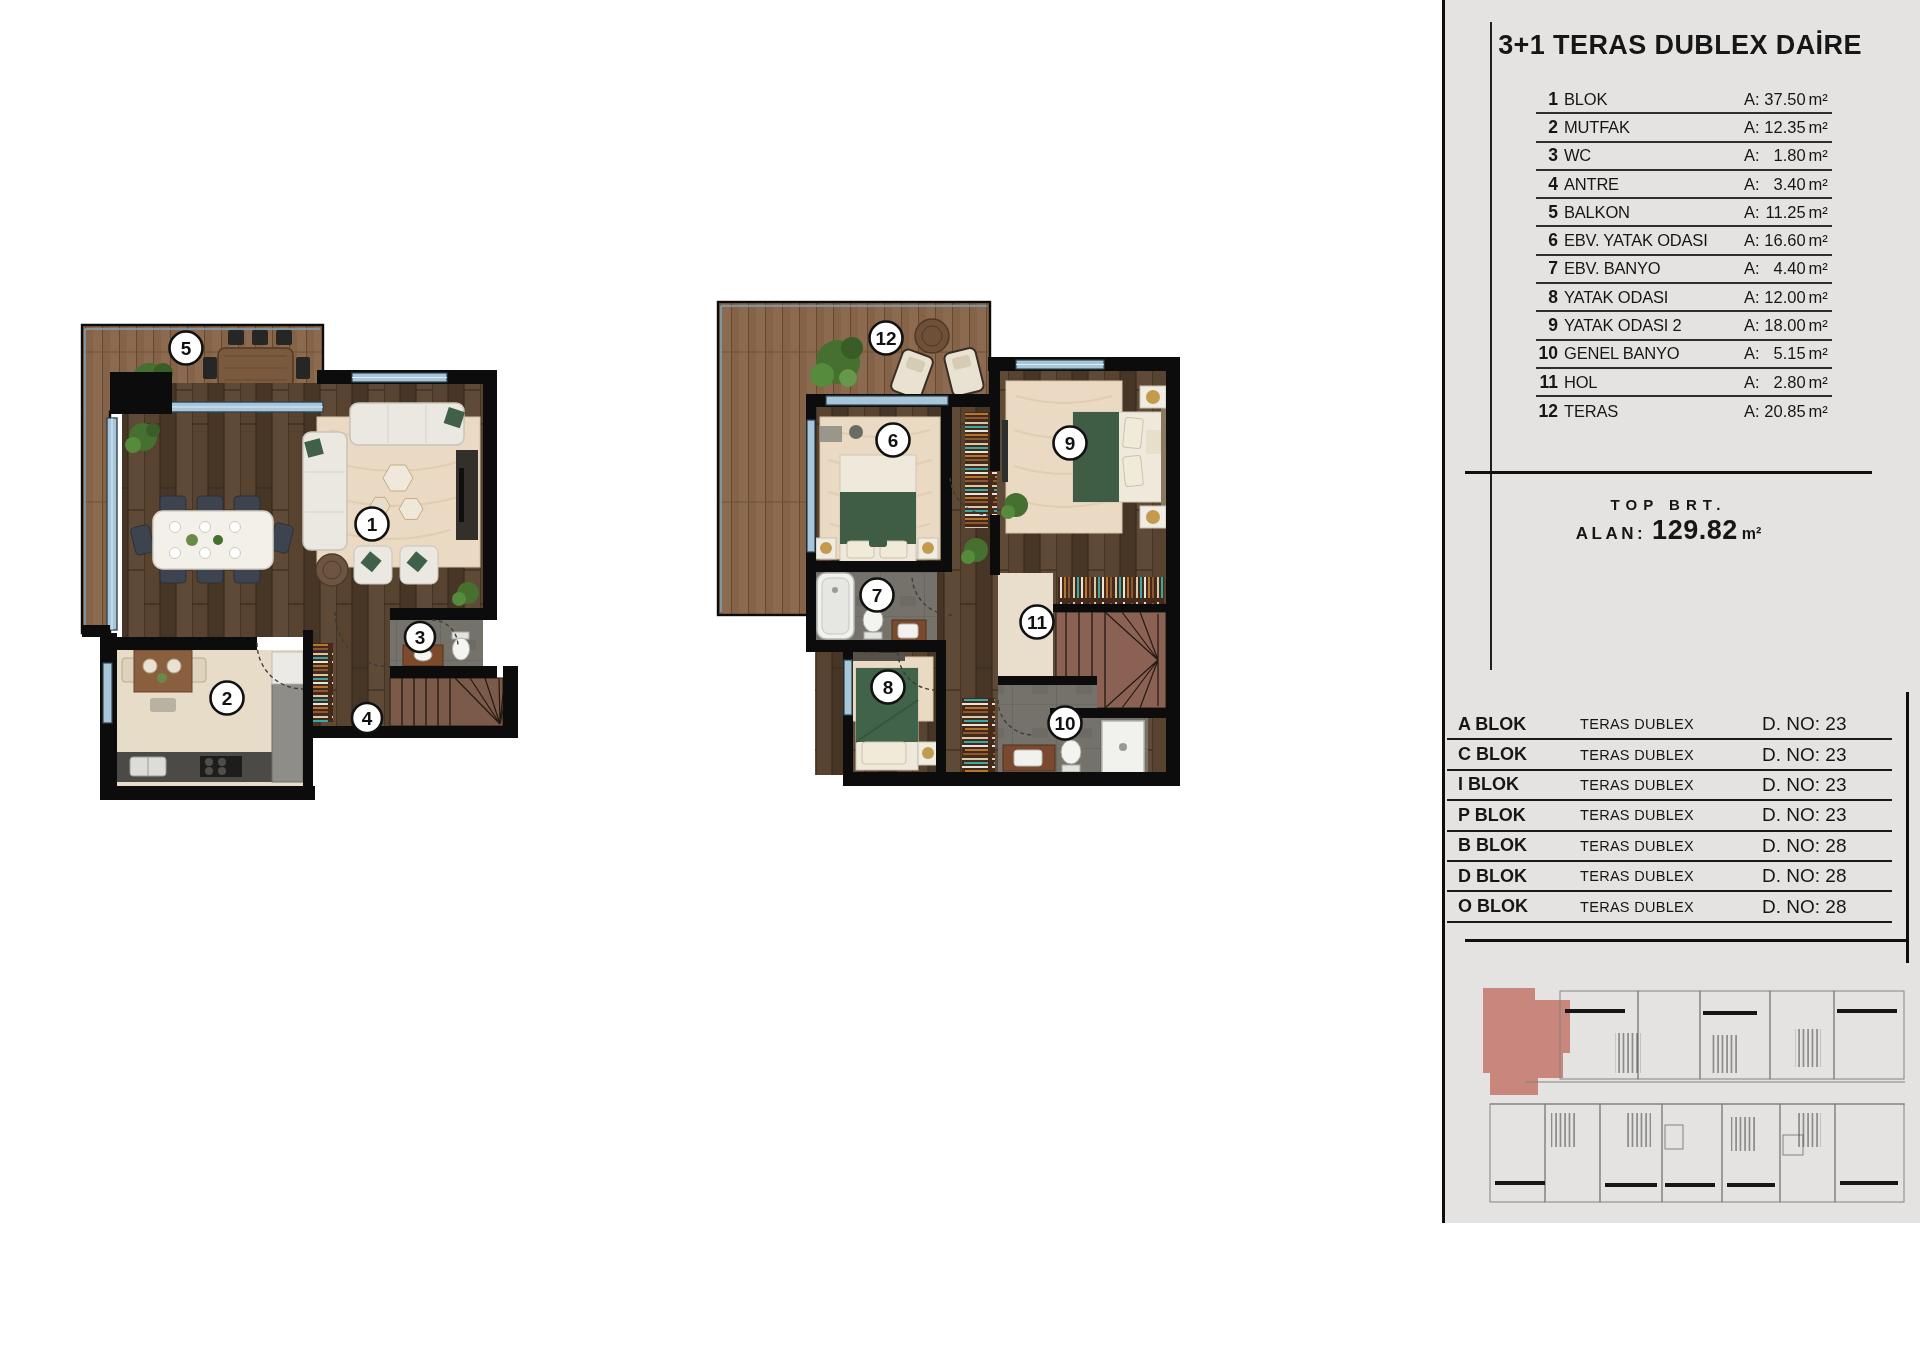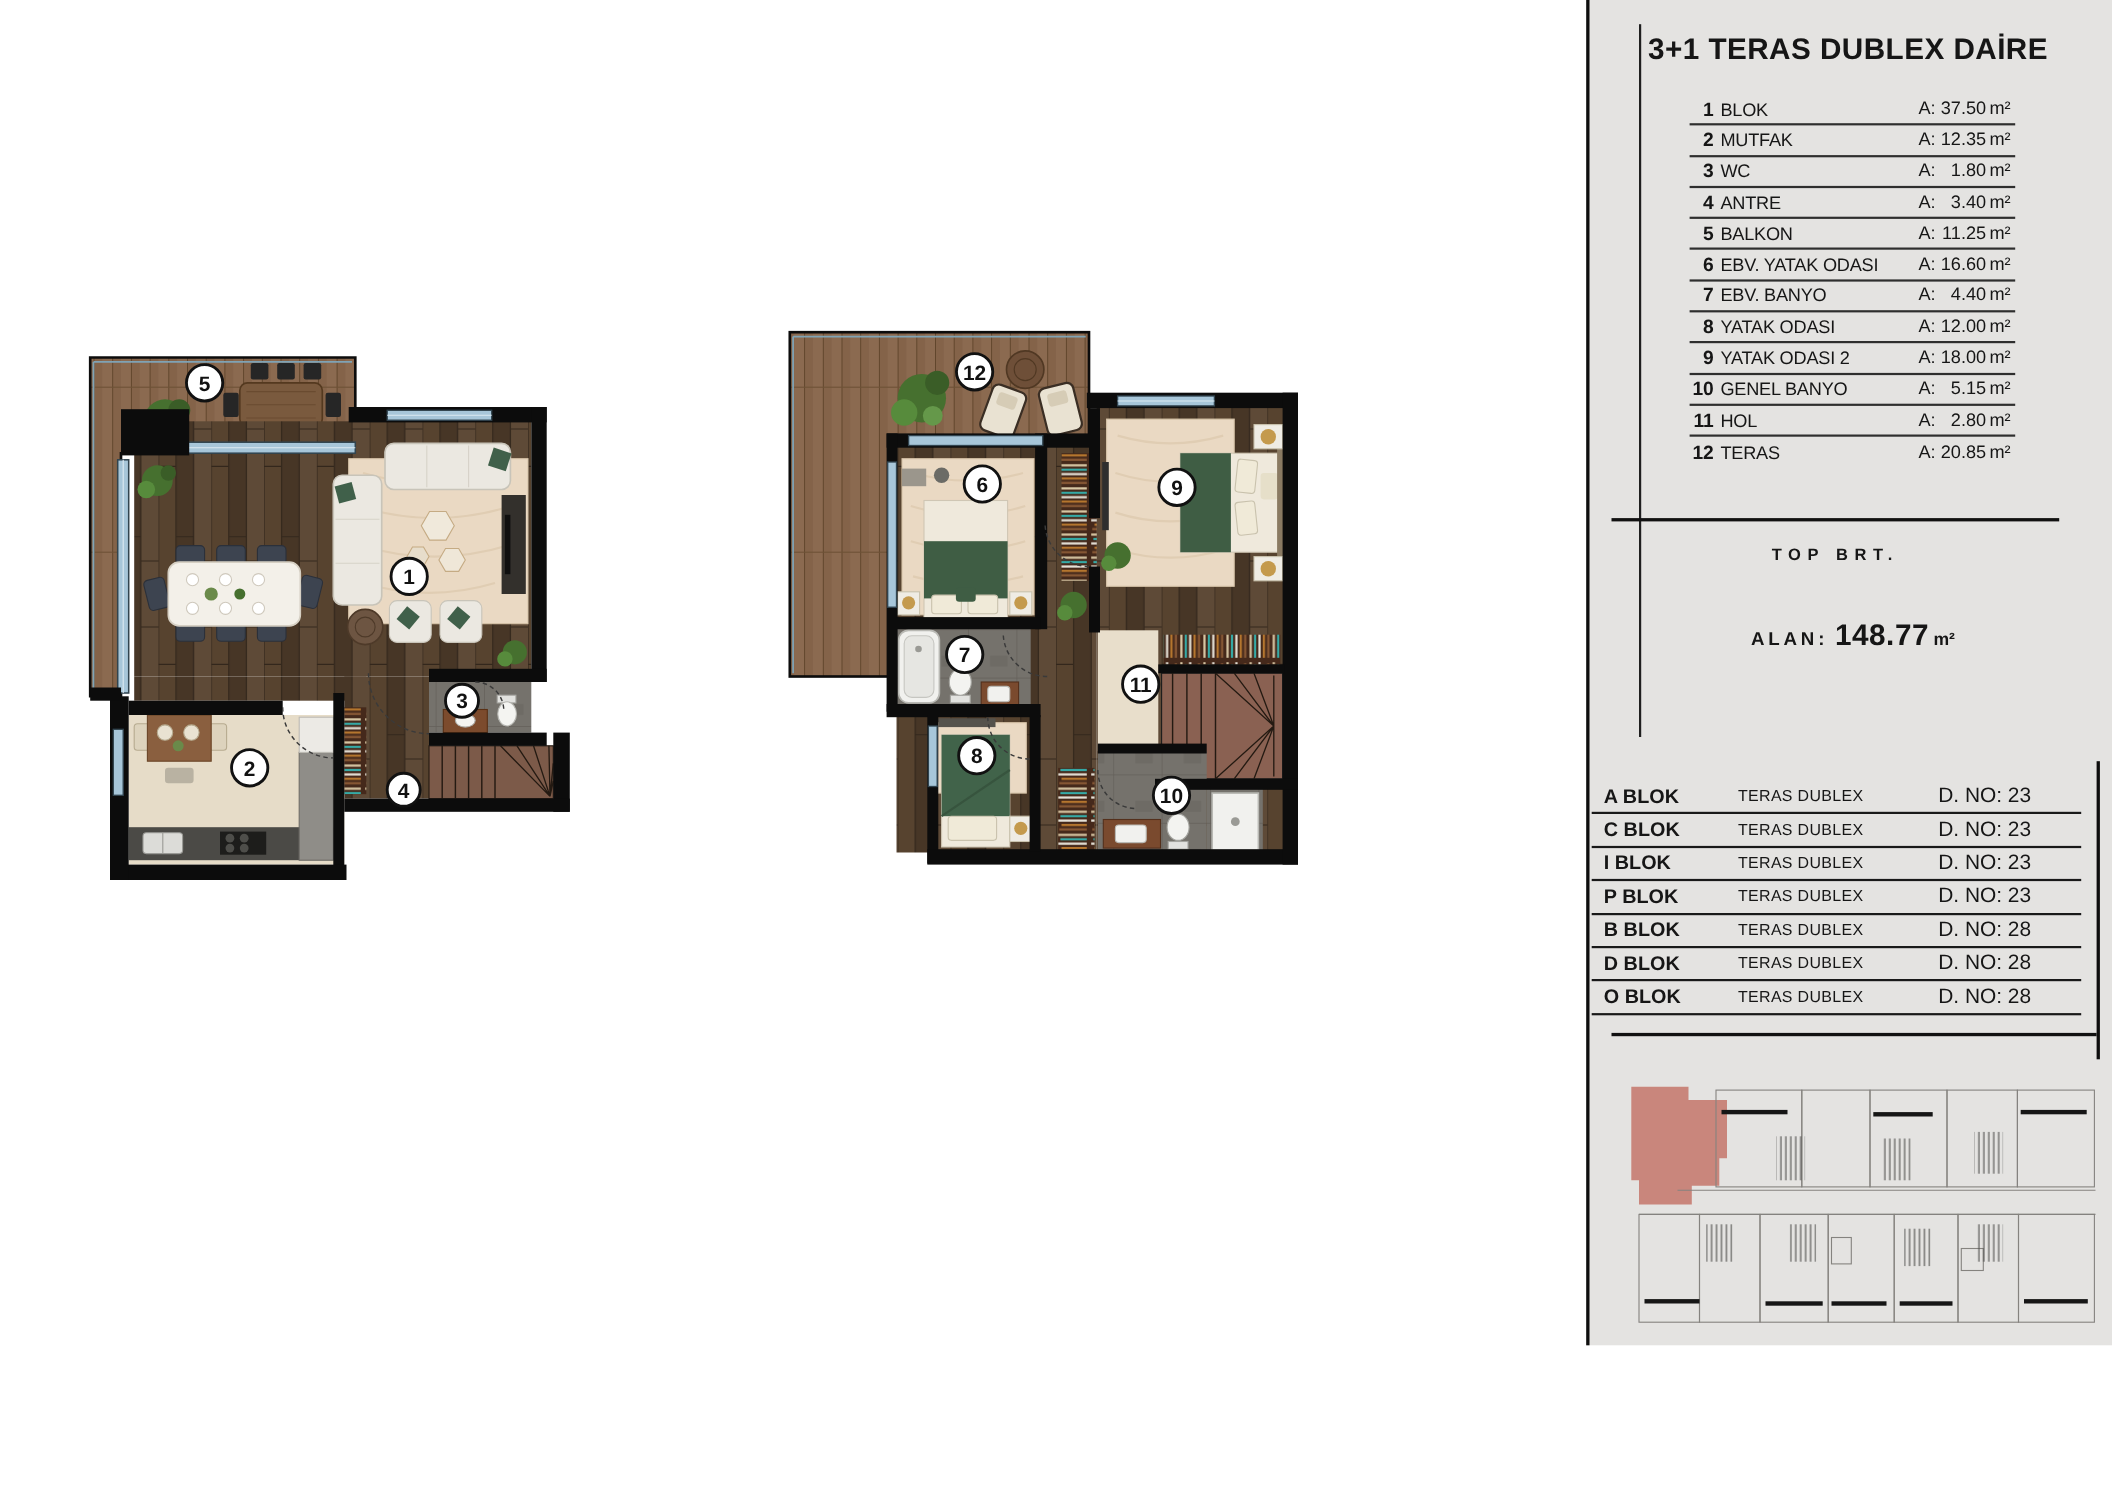--- a/index.html
+++ b/index.html
@@ -19,21 +19,21 @@
   .rleft{flex:0 0 208px;display:flex;align-items:baseline;}
   .rnum{width:22px;text-align:right;font-weight:bold;font-size:17.5px;}
   .rname{margin-left:6px;font-size:16.5px;letter-spacing:-.2px;}
   .al{font-size:16.5px;}
   .av{display:inline-block;width:46px;text-align:right;font-size:16.5px;}
   .au{margin-left:3px;font-size:16.5px;}
   .divider1{position:absolute;left:20px;top:471px;width:407px;height:3px;background:#111;}
   .divider2{position:absolute;left:20px;top:939px;width:441px;height:3px;background:#111;}
   .sum1{position:absolute;left:20px;top:496px;width:407px;text-align:center;
         font-size:15px;font-weight:bold;letter-spacing:6px;}
-  .sum2{position:absolute;left:36px;top:515px;width:407px;display:flex;justify-content:center;align-items:baseline;margin-top:47px;}
+  .sum2{position:absolute;left:20px;top:515px;width:407px;display:flex;justify-content:center;align-items:baseline;}
   .sum2 .lab{font-size:17px;letter-spacing:3.5px;font-weight:600;margin-right:6px;}
   .sum2 .val{font-size:27px;font-weight:bold;letter-spacing:.5px;}
   .sum2 .un{font-size:16px;font-weight:bold;margin-left:4px;}
   .blocks{position:absolute;left:2px;top:710px;width:445px;}
   .block-row{height:30.4px;display:flex;align-items:center;border-bottom:2px solid #191919;box-sizing:border-box;padding-left:11px;}
   .bname{flex:0 0 122px;font-weight:bold;font-size:18px;}
   .btype{flex:0 0 182px;font-size:14.5px;letter-spacing:.3px;}
   .bno{font-size:19px;}
   .miniplan{position:absolute;left:20px;top:985px;}
   text.lbl{font-family:"Liberation Sans",sans-serif;font-weight:bold;font-size:19px;fill:#111;}
@@ -553,21 +553,21 @@
         <span class="av">20.85</span>
         <span class="au">m²</span>
       </div>
   </div>
 
   <div class="divider1"></div>
 
   <div class="sum1">TOP BRT.</div>
   <div class="sum2">
     <span class="lab">ALAN:</span>
-    <span class="val">148.77</span>
+    <span class="val">129.82</span>
     <span class="un">m²</span>
   </div>
 
   <div class="blocks">
     <div class="block-row">
         <span class="bname">A BLOK</span>
         <span class="btype">TERAS DUBLEX</span>
         <span class="bno">D. NO: 23</span>
       </div>
     <div class="block-row">

